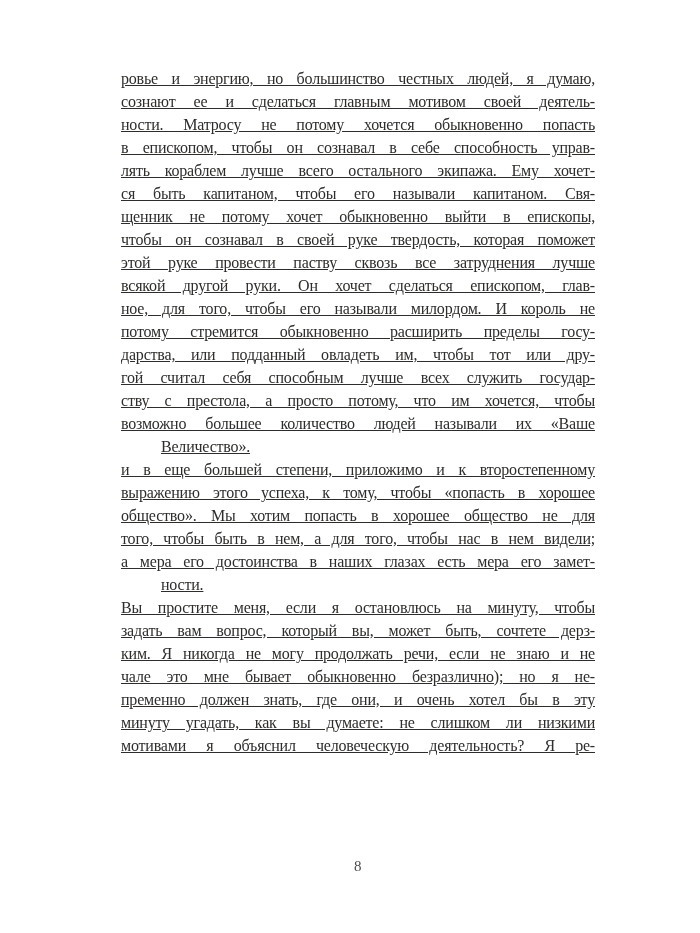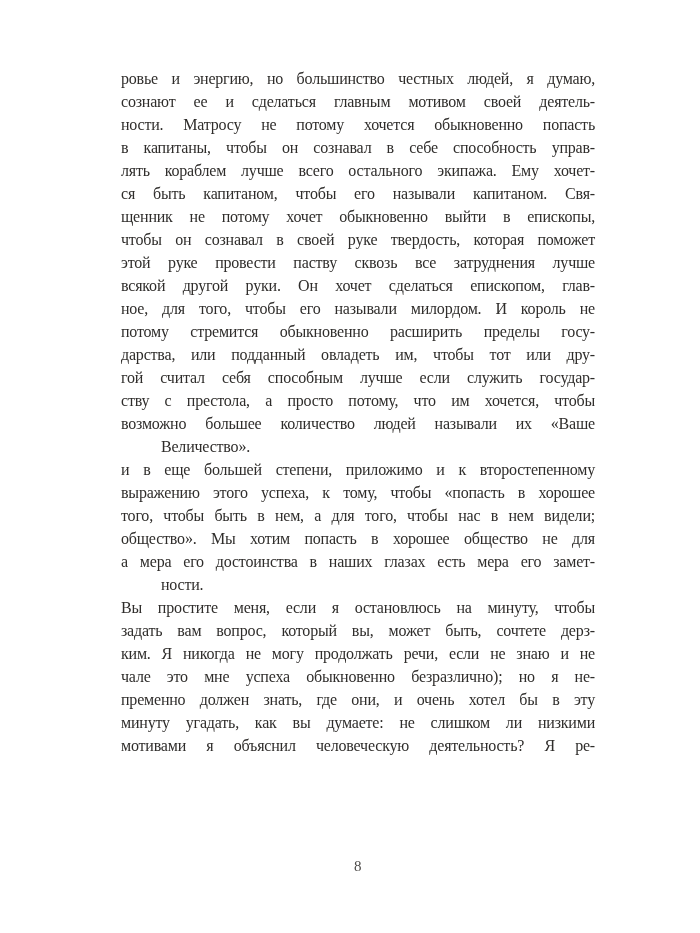--- a/index.html
+++ b/index.html
@@ -28,20 +28,21 @@
     width: 474px;
     color: #2f2d2b;
     font-size: 16px;
     line-height: 23px;
     letter-spacing: -0.2px;
   }
   .text-line {
     text-align: justify;
     text-align-last: justify;
     white-space: normal;
+    text-decoration: underline;
   }
   .text-line.para-end {
     text-align-last: left;
     margin-left: 40px;
   }
   .page-number {
     position: absolute;
     left: 121px;
     top: 858px;
     width: 474px;
@@ -52,42 +53,42 @@
   }
 </style>
 </head>
 <body>
 
 <div class="book-page">
   <div class="text-block">
       <div class="text-line">ровье и энергию, но большинство честных людей, я думаю,</div>
       <div class="text-line">сознают ее и сделаться главным мотивом своей деятель-</div>
       <div class="text-line">ности. Матросу не потому хочется обыкновенно попасть</div>
-      <div class="text-line">в капитаны, чтобы он сознавал в себе способность управ-</div>
+      <div class="text-line">в епископом, чтобы он сознавал в себе способность управ-</div>
       <div class="text-line">лять кораблем лучше всего остального экипажа. Ему хочет-</div>
       <div class="text-line">ся быть капитаном, чтобы его называли капитаном. Свя-</div>
       <div class="text-line">щенник не потому хочет обыкновенно выйти в епископы,</div>
       <div class="text-line">чтобы он сознавал в своей руке твердость, которая поможет</div>
       <div class="text-line">этой руке провести паству сквозь все затруднения лучше</div>
       <div class="text-line">всякой другой руки. Он хочет сделаться епископом, глав-</div>
       <div class="text-line">ное, для того, чтобы его называли милордом. И король не</div>
       <div class="text-line">потому стремится обыкновенно расширить пределы госу-</div>
       <div class="text-line">дарства, или подданный овладеть им, чтобы тот или дру-</div>
-      <div class="text-line">гой считал себя способным лучше если служить государ-</div>
+      <div class="text-line">гой считал себя способным лучше всех служить государ-</div>
       <div class="text-line">ству с престола, а просто потому, что им хочется, чтобы</div>
       <div class="text-line">возможно большее количество людей называли их «Ваше</div>
       <div class="text-line para-end">Величество».</div>
       <div class="text-line">и в еще большей степени, приложимо и к второстепенному</div>
       <div class="text-line">выражению этого успеха, к тому, чтобы «попасть в хорошее</div>
+      <div class="text-line">общество». Мы хотим попасть в хорошее общество не для</div>
       <div class="text-line">того, чтобы быть в нем, а для того, чтобы нас в нем видели;</div>
-      <div class="text-line">общество». Мы хотим попасть в хорошее общество не для</div>
       <div class="text-line">а мера его достоинства в наших глазах есть мера его замет-</div>
       <div class="text-line para-end">ности.</div>
       <div class="text-line">Вы простите меня, если я остановлюсь на минуту, чтобы</div>
       <div class="text-line">задать вам вопрос, который вы, может быть, сочтете дерз-</div>
       <div class="text-line">ким. Я никогда не могу продолжать речи, если не знаю и не</div>
-      <div class="text-line">чале это мне успеха обыкновенно безразлично); но я не-</div>
+      <div class="text-line">чале это мне бывает обыкновенно безразлично); но я не-</div>
       <div class="text-line">пременно должен знать, где они, и очень хотел бы в эту</div>
       <div class="text-line">минуту угадать, как вы думаете: не слишком ли низкими</div>
       <div class="text-line">мотивами я объяснил человеческую деятельность? Я ре-</div>
     </div>
   <div class="page-number">8</div>
 </div>
 
 </body></html>

